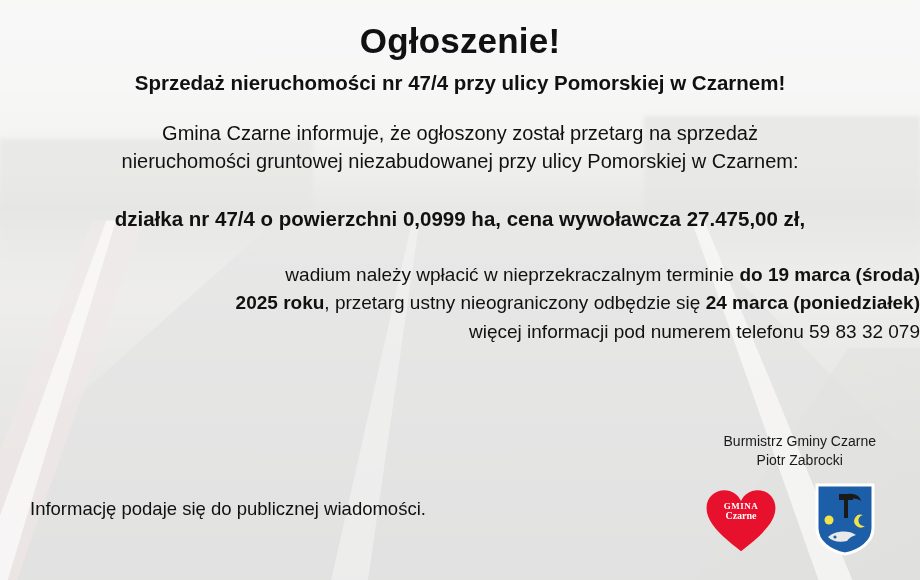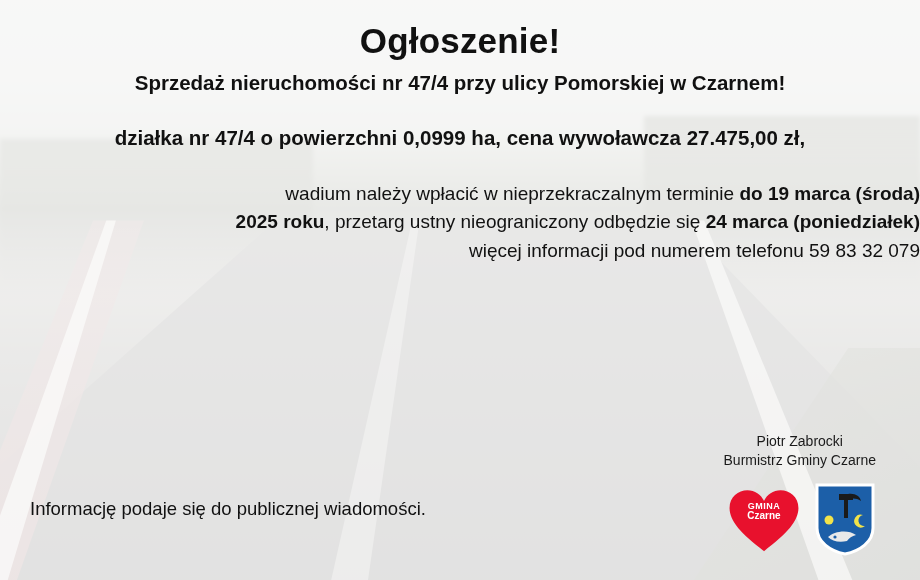--- a/index.html
+++ b/index.html
@@ -177,21 +177,22 @@
     font-size: 18.5px;
     color: #111111;
   }
   
   .logos {
     position: absolute;
     right: 44px;
     top: 482px;
     display: flex;
     align-items: flex-end;
-    gap: 9px;
+    gap: 32px;
+    font-family: Liberation Serif, serif;
   }
   .logo-heart {
     position: relative;
     width: 82px;
     height: 74px;
   }
   .logo-heart .heart {
     position: absolute;
     left: 4px;
     top: 6px;
@@ -234,38 +235,42 @@
   </div>
 
   <div class="overlay"></div>
 
   <div class="content">
 
     <h1 class="title">Ogłoszenie!</h1>
 
     <h2 class="subtitle">Sprzedaż nieruchomości nr 47/4 przy ulicy Pomorskiej w Czarnem!</h2>
 
+    <p class="para-intro">
+      <span class="l1">Gmina Czarne informuje, że ogłoszony został przetarg na sprzedaż</span>
+      <span class="l2">nieruchomości gruntowej niezabudowanej przy ulicy Pomorskiej w Czarnem:</span>
+    </p>
 
     <p class="highlight-line">działka nr 47/4 o powierzchni 0,0999 ha, cena wywoławcza 27.475,00 zł,</p>
 
     <div class="para-terms">
       <span class="row">
         <span>wadium należy wpłacić w nieprzekraczalnym terminie</span>
         <span class="b">do 19 marca (środa)</span>
       </span>
       <span class="row">
         <span class="b">2025 roku</span><span>, przetarg ustny nieograniczony odbędzie się</span>
         <span class="b">24 marca (poniedziałek)</span>
       </span>
       <span class="row">więcej informacji pod numerem telefonu 59 83 32 079</span>
     </div>
 
     <div class="signature">
+      <div>Burmistrz Gminy Czarne</div>
       <div>Piotr Zabrocki</div>
-      <div>Burmistrz Gminy Czarne</div>
     </div>
 
     <div class="footer-note">Informację podaje się do publicznej wiadomości.</div>
 
     <div class="logos">
 
       <div class="logo-heart">
         <svg class="heart" viewBox="0 0 100 92">
           <path d="M50 88 C 18 64, 2 46, 2 28 C 2 12, 14 3, 27 3 C 37 3, 46 9, 50 18 C 54 9, 63 3, 73 3 C 86 3, 98 12, 98 28 C 98 46, 82 64, 50 88 Z" fill="#e8112d"></path>
         </svg>

